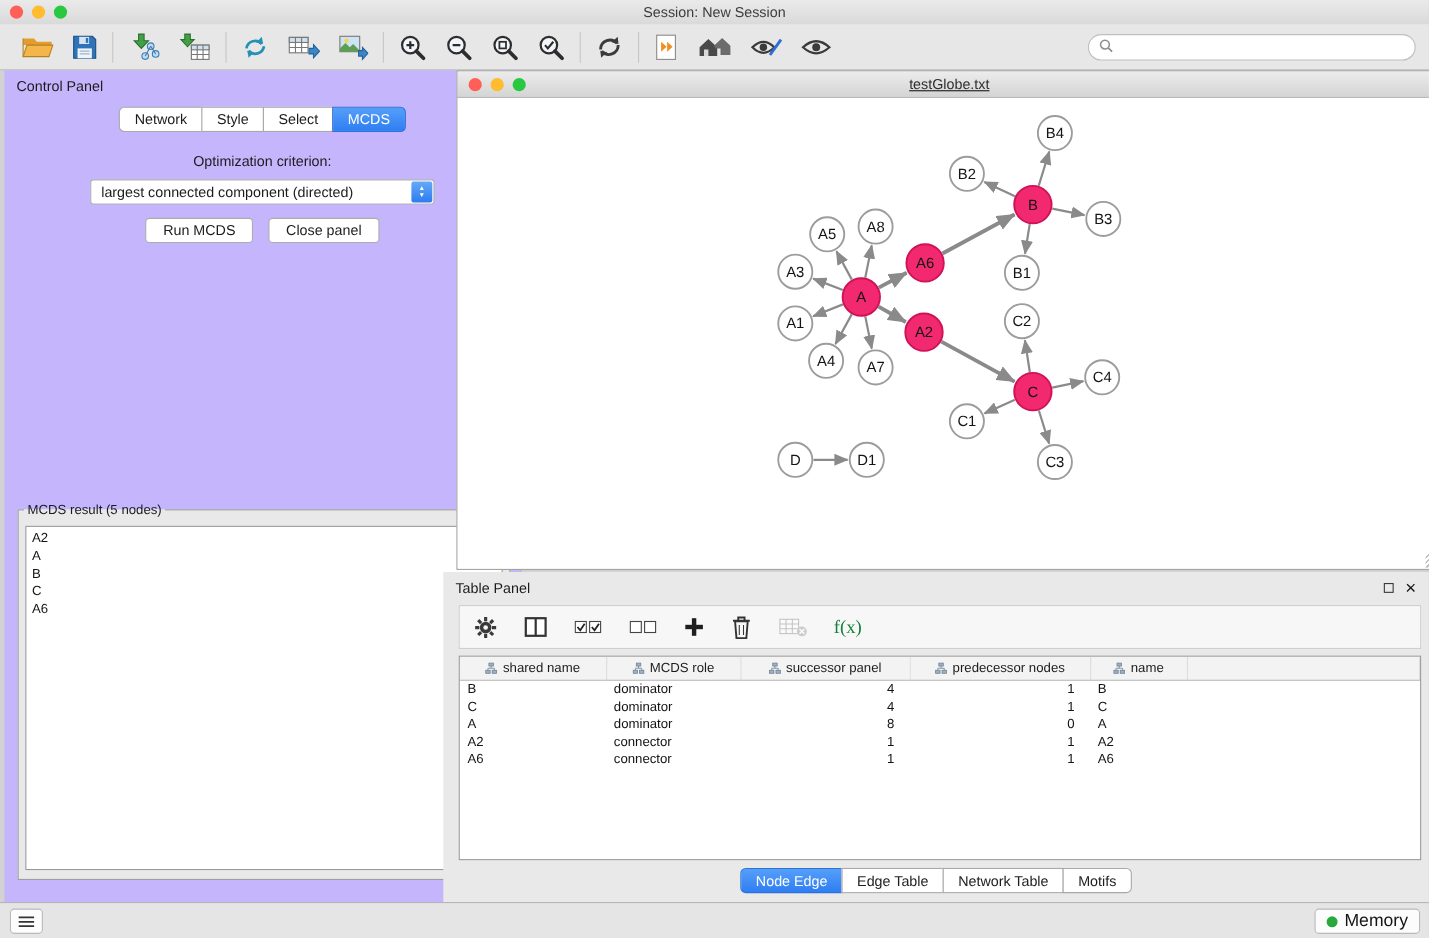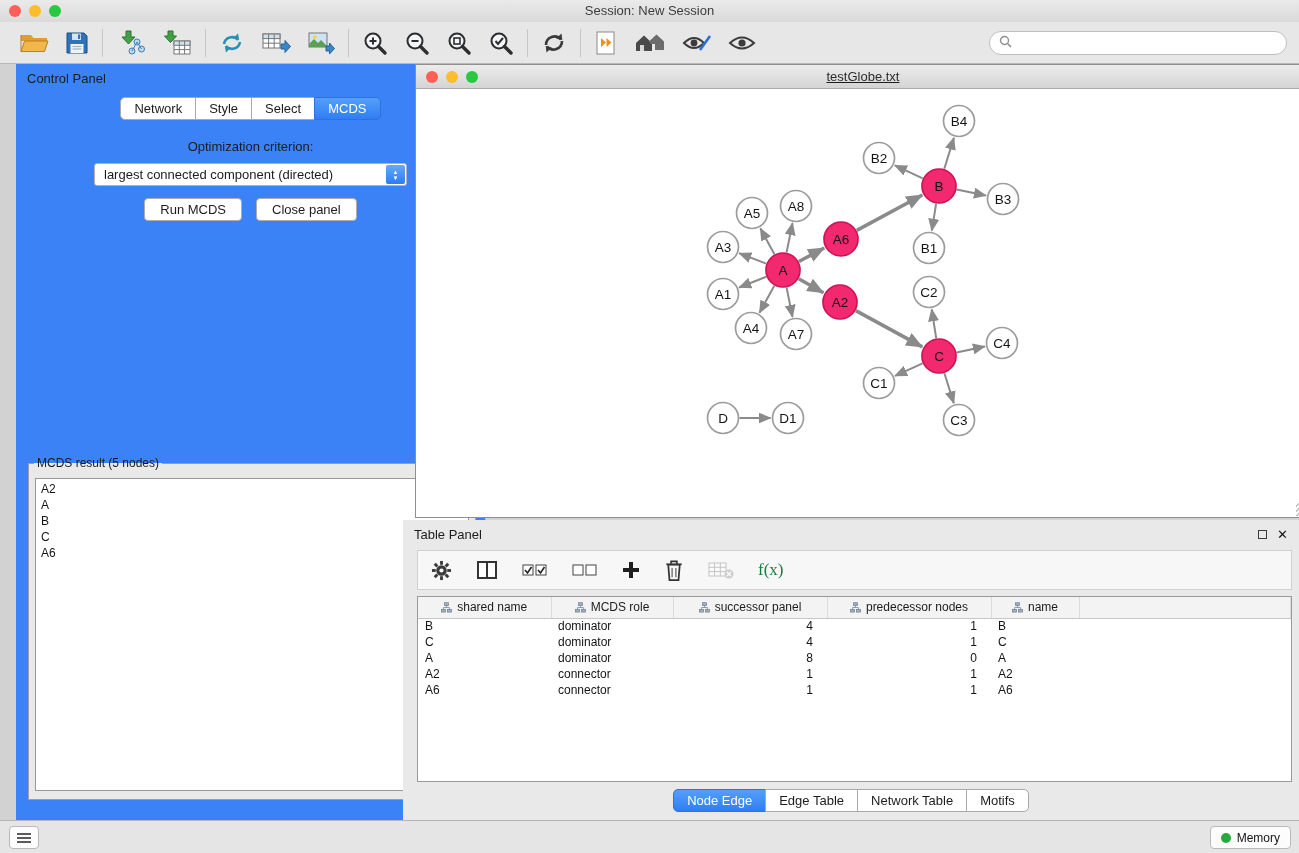--- a/index.html
+++ b/index.html
@@ -18,21 +18,21 @@
   
   .toolbar { position:absolute; top:22px; left:0; width:100%; height:42px; background:#e7e7e7; border-bottom:1px solid #b9b9b9; display:flex; align-items:center; padding:0 6px; }
   .tb-group { display:flex; align-items:center; gap:16px; padding:0 13px; }
   .tb-sep { width:1px; height:28px; background:#c6c6c6; }
   .icon-btn { display:flex; align-items:center; justify-content:center; cursor:default; }
   .search-wrap { margin-left:auto; margin-right:6px; }
   .search-box { width:298px; height:24px; border:1px solid #bfbfbf; border-radius:12px; background:#fff; display:flex; align-items:center; gap:5px; padding:0 9px; }
   .search-box input { border:none; outline:none; flex:1; font-size:12px; background:transparent; font-family:inherit; }
 
   
-  .control-panel { position:absolute; left:16px; top:64px; width:470px; height:756px; background:#3b82f6; border-right:1px solid #bcbcbc; }
+  .control-panel { position:absolute; left:4px; top:64px; width:470px; height:756px; background:#c4b5fd; border-right:1px solid #bcbcbc; }
   .panel-header { height:28px; display:flex; align-items:center; padding:0 11px; }
   .panel-title { font-size:13px; color:#1c1c1c; }
   .panel-controls { margin-left:auto; display:flex; gap:10px; align-items:center; }
   .float-icon { width:9px; height:9px; border:1.5px solid #3a3a3a; display:inline-block; }
   .close-icon { font-size:13px; font-weight:bold; color:#141414; line-height:1; }
 
   .seg { display:flex; justify-content:center; }
   .seg-tab { border:1px solid #a9a9a9; background:#fff; padding:3px 13px; font-size:13px; margin-left:-1px; color:#1c1c1c; white-space:nowrap; }
   .seg-tab:first-child { border-radius:5px 0 0 5px; margin-left:0; }
   .seg-tab:last-child { border-radius:0 5px 5px 0; }
@@ -71,21 +71,21 @@
   table.node-table { border-collapse:collapse; width:100%; table-layout:fixed; }
   .node-table th { font-weight:normal; font-size:12px; height:21px; background:#f3f3f3; border-bottom:1px solid #c6c6c6; border-right:1px solid #dcdcdc; text-align:center; padding:0 4px; white-space:nowrap; overflow:hidden; }
   .th-inner { display:flex; align-items:center; justify-content:center; gap:5px; }
   .node-table td { font-size:12px; height:16px; padding:0 7px; white-space:nowrap; overflow:hidden; color:#141414; }
   .node-table td.num { text-align:right; padding-right:14px; }
   .tp-tabs { position:absolute; left:0; right:0; bottom:8px; display:flex; justify-content:center; }
 
   
   .statusbar { position:absolute; left:0; bottom:0; width:100%; height:33px; background:#e5e5e5; border-top:1px solid #b5b5b5; }
   .sb-left-btn { position:absolute; left:9px; top:5px; width:30px; height:23px; background:#fcfcfc; border:1px solid #b9b9b9; border-radius:4px; display:flex; align-items:center; justify-content:center; }
-  .sb-memory { position:absolute; right:8px; top:5px; height:23px; background:#fcfcfc; border:1px solid #b9b9b9; border-radius:4px; display:flex; align-items:center; gap:6px; padding:0 10px; font-size:12px; color:#141414; }
+  .sb-memory { position:absolute; right:8px; top:5px; height:23px; background:#fcfcfc; border:1px solid #b9b9b9; border-radius:4px; display:flex; align-items:center; gap:6px; padding:0 10px; font-size:16px; color:#141414; }
   .mem-dot { width:10px; height:10px; border-radius:50%; background:#27a93c; }
 </style>
 </head>
 <body>
 
 <div class="titlebar">
   <div class="traffic">
     <span class="light-red"></span>
     <span class="light-yellow"></span>
     <span class="light-green"></span>

